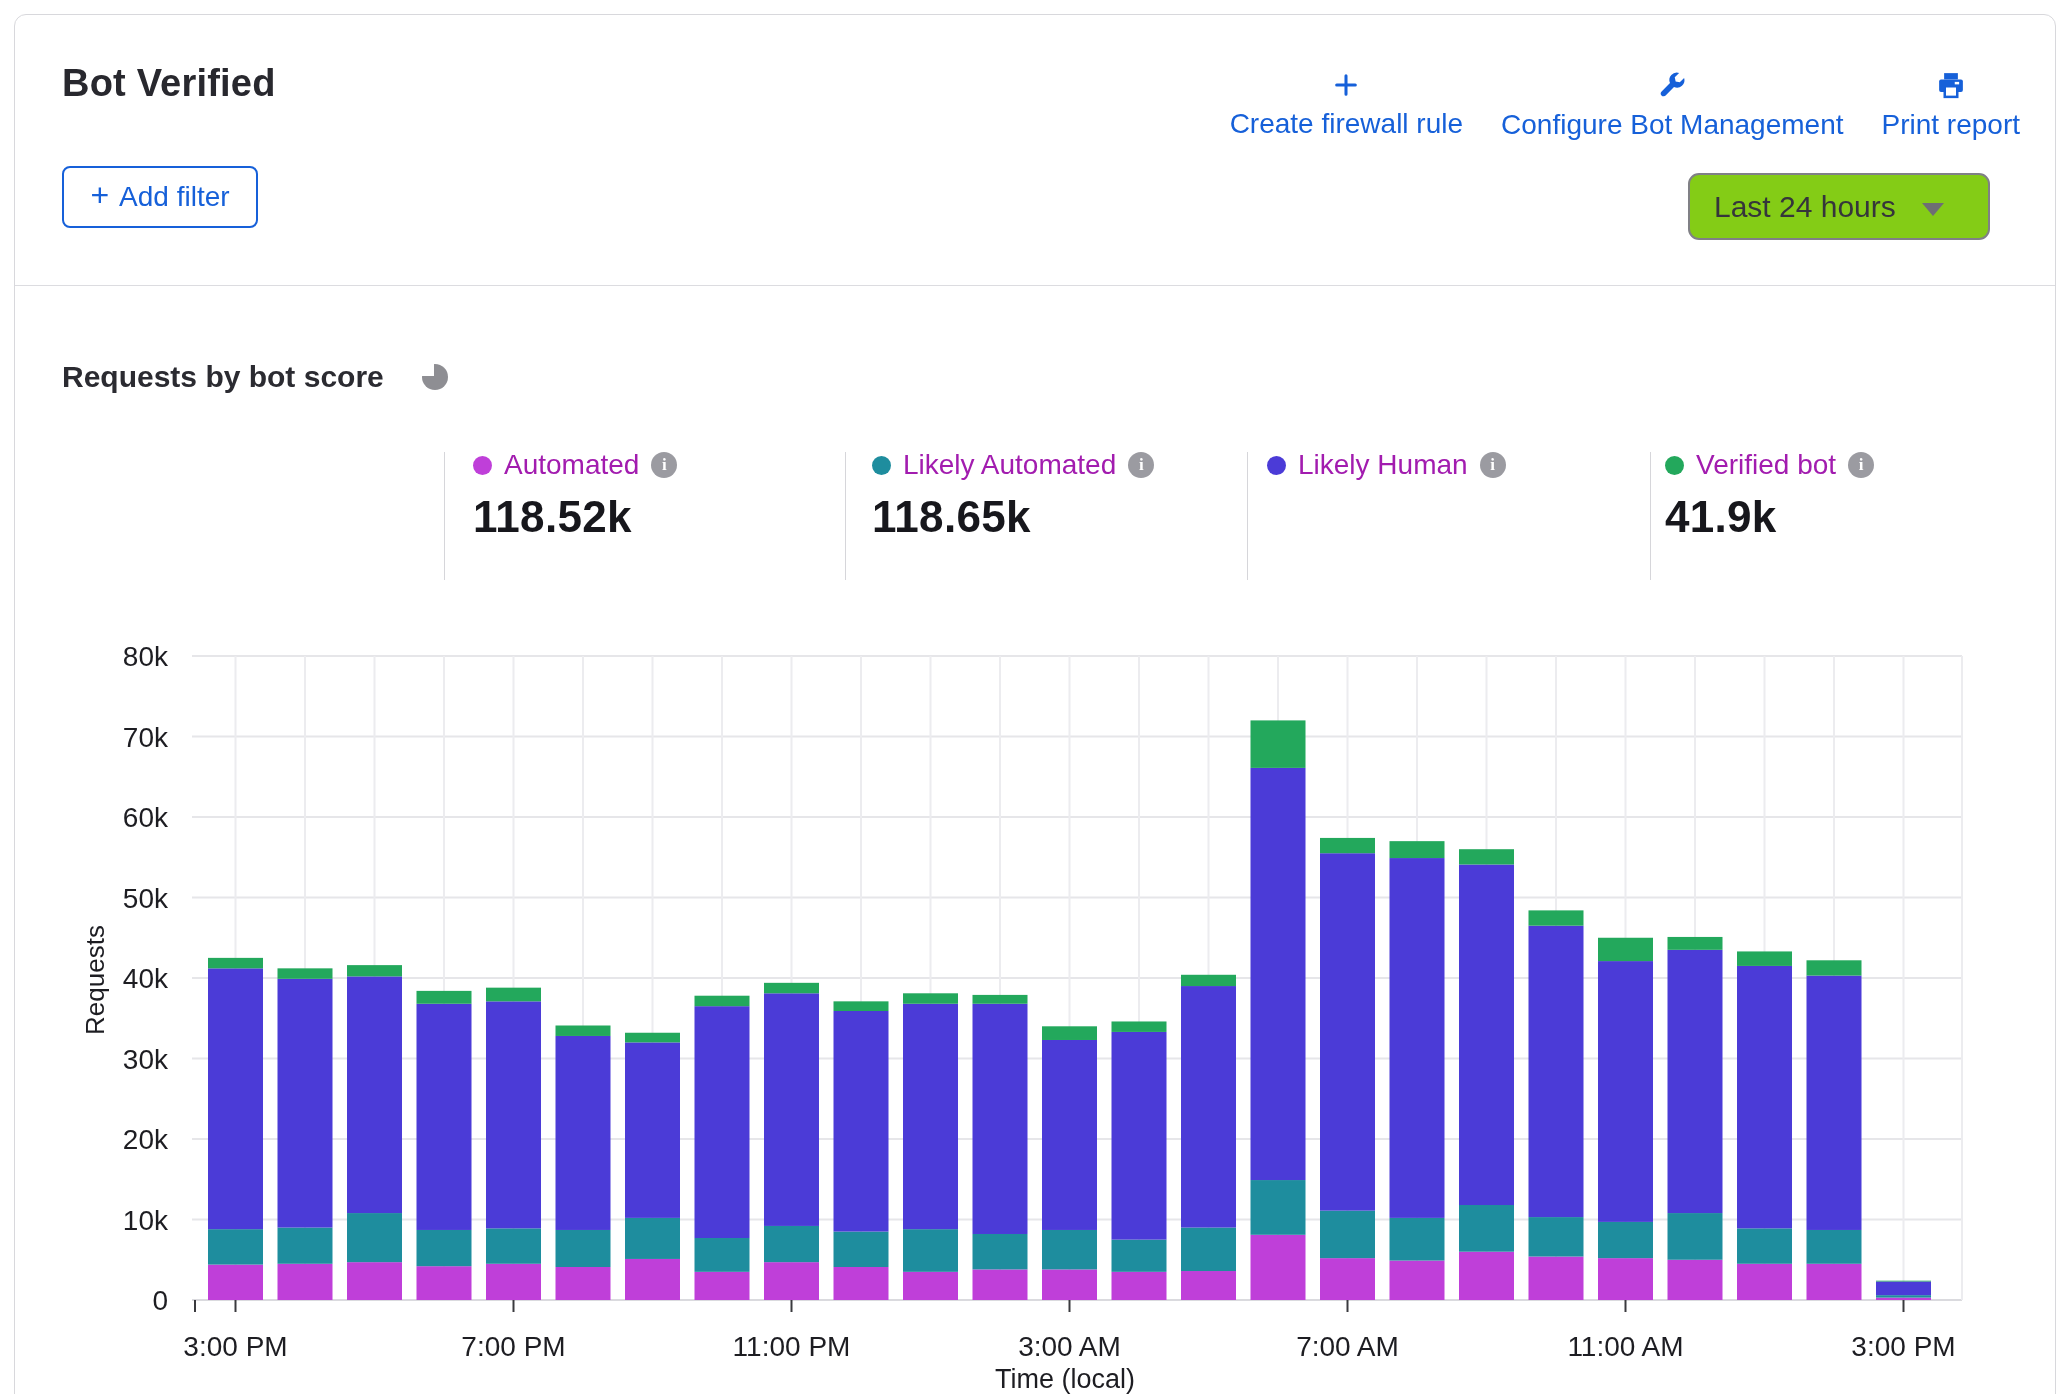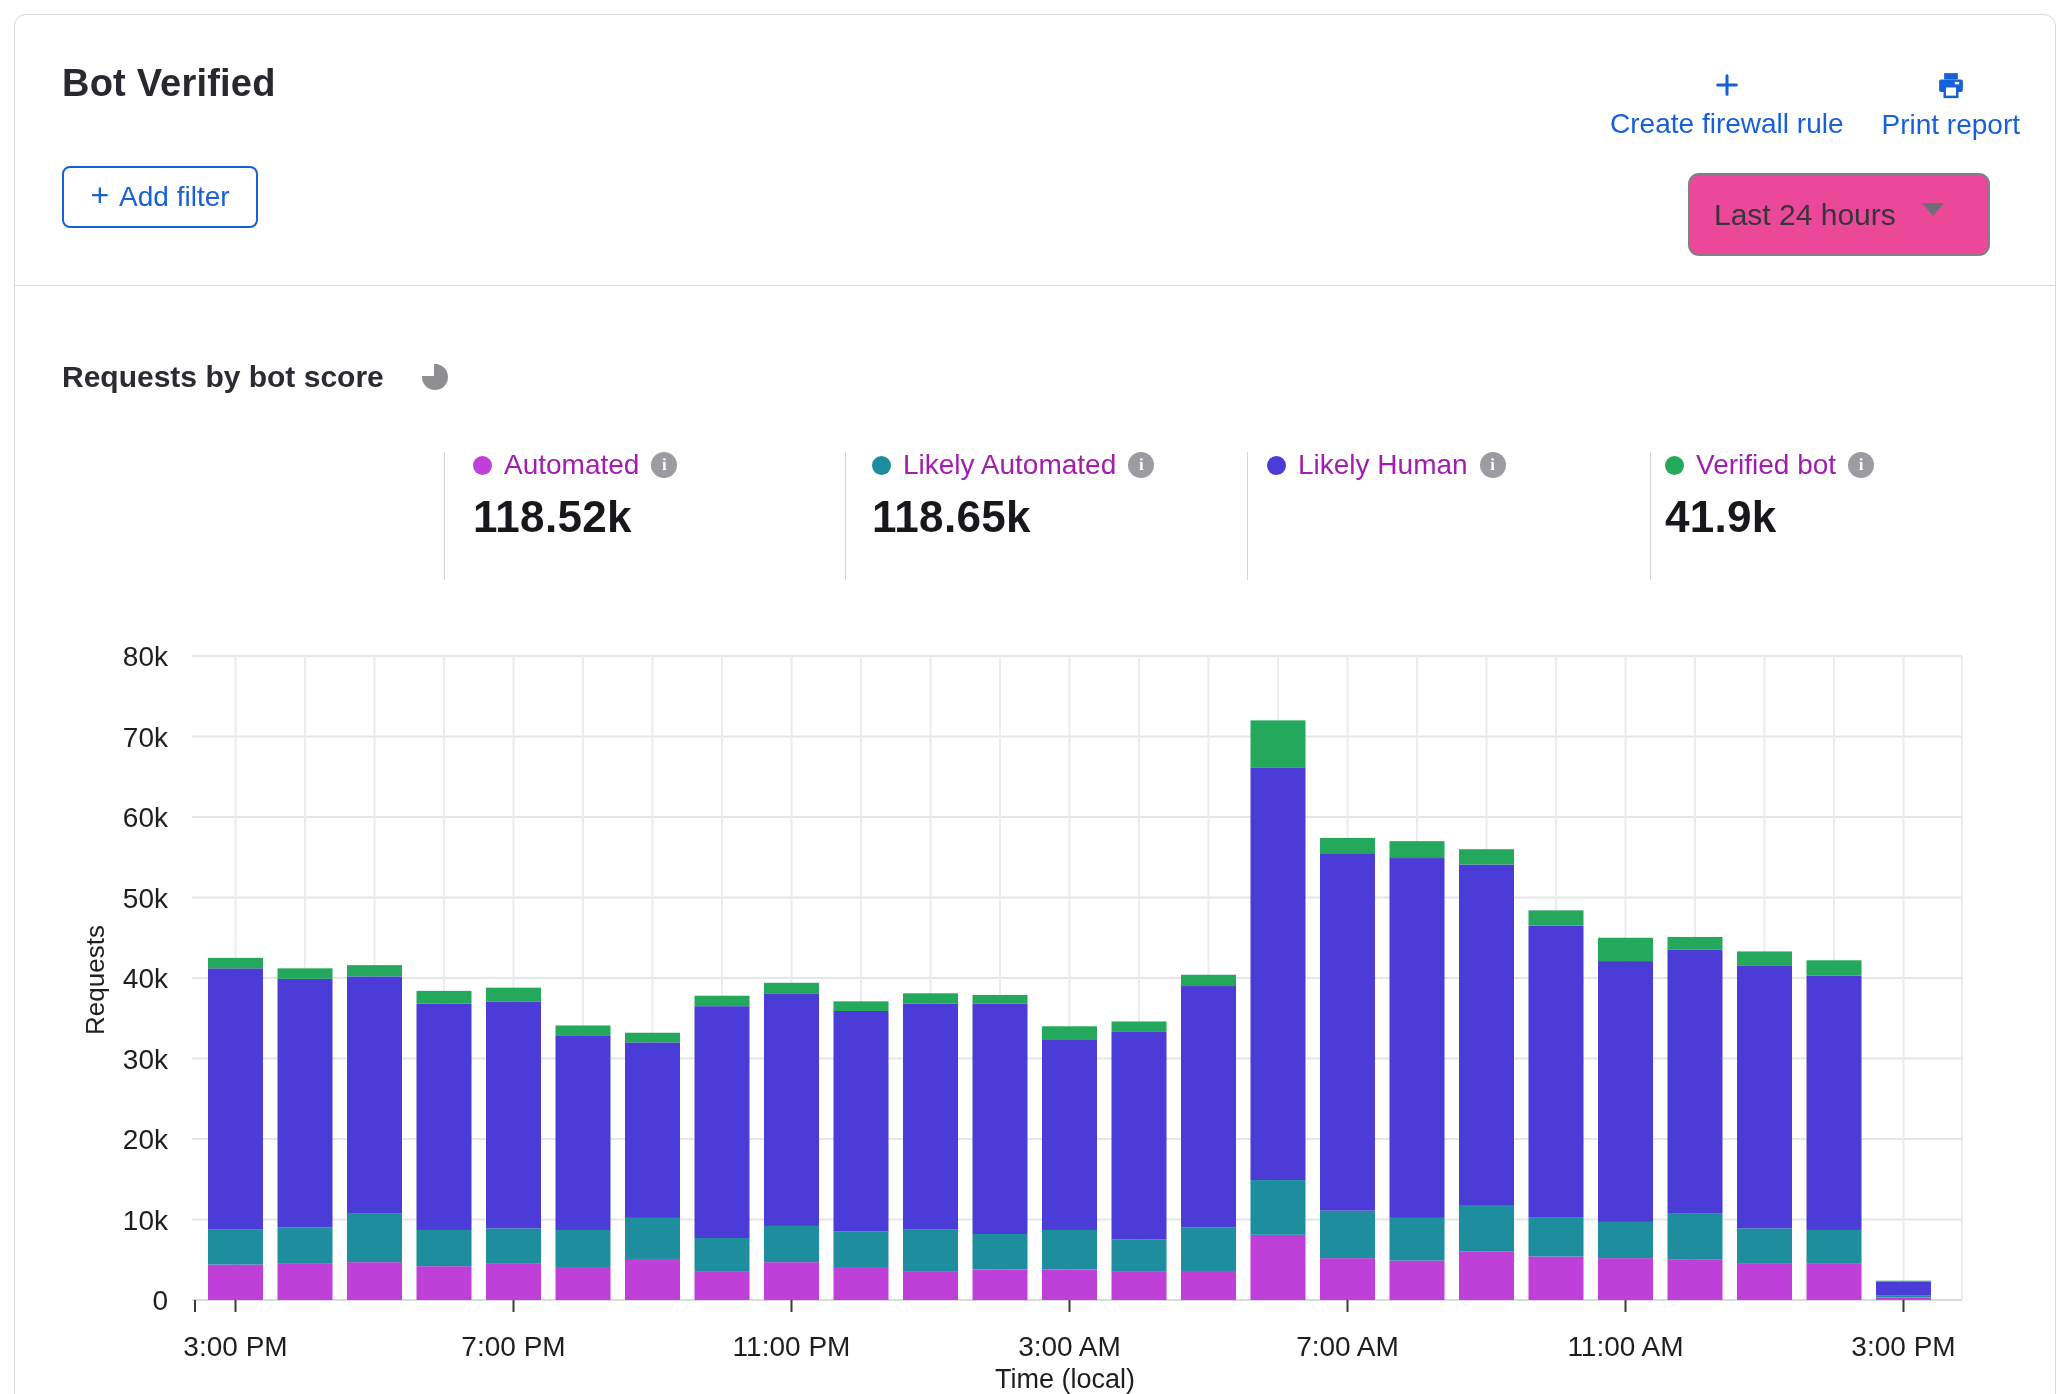--- a/index.html
+++ b/index.html
@@ -10,22 +10,22 @@
   #header-divider { position:absolute; left:0; top:270px; width:100%; height:1px; background:#dcdce0; }
   .abs { position:absolute; }
   #page-title { left:62px; top:62px; font-size:38px; font-weight:600; color:#28282e; letter-spacing:0.2px; }
   #header-links { right:50px; top:70px; display:flex; gap:38px; align-items:center; }
   .hlink { display:flex; align-items:center; gap:9px; color:#1660d9; font-size:28px; cursor:pointer;flex-direction:column; }
   .hlink svg { display:block; }
   #add-filter-btn { left:62px; top:166px; width:196px; height:62px; border:2px solid #1660d9;
     border-radius:8px; background:#fff; color:#1660d9; font-size:28px; display:flex;
     align-items:center; justify-content:center; gap:10px; cursor:pointer; }
   #add-filter-btn .plus { font-size:32px; font-weight:400; margin-top:-3px; }
-  #time-range-select { left:1688px; top:173px; width:302px; height:83px; border:2px solid #808086;
-    border-radius:11px; background:#ec4899; display:flex; align-items:center; cursor:pointer; }
+  #time-range-select { left:1688px; top:173px; width:302px; height:67px; border:2px solid #808086;
+    border-radius:11px; background:#84cc16; display:flex; align-items:center; cursor:pointer; }
   #time-range-select .val { margin-left:24px; font-size:30px; color:#35353b; }
   #time-range-select .caret { position:absolute; right:44px; top:28px; width:0; height:0;
     border-left:11px solid transparent; border-right:11px solid transparent; border-top:13px solid #6e6e74; }
   #section-title-row { left:62px; top:360px; display:flex; align-items:center; gap:36px; }
   #section-title { font-size:30px; font-weight:700; color:#2b2b31; }
   #stats-row { left:0; top:448px; width:2042px; height:140px; }
   .stat-col { position:absolute; top:0; }
   .stat-label-row { display:flex; align-items:center; gap:12px; height:34px; }
   .stat-dot { width:19px; height:19px; border-radius:50%; }
   .stat-label { font-size:28px; color:#a21caf; }
@@ -48,20 +48,28 @@
 <div id="page-title" class="abs">Bot Verified</div>
 
 <div id="header-links" class="abs">
     <div class="hlink">
       <span>
         <svg width="28" height="28" viewBox="0 0 24 24">
           <path d="M12 4v16M4 12h16" stroke="#1660d9" stroke-width="2.6" stroke-linecap="round" fill="none"></path>
         </svg>
       </span>
       <span>Create firewall rule</span>
+    </div>
+    <div class="hlink">
+      <span>
+        <svg width="30" height="30" viewBox="0 0 24 24">
+          <path d="M21.7 6.3a6 6 0 0 1-8.1 7.3L7.1 20.1a2.3 2.3 0 1 1-3.2-3.2l6.5-6.5a6 6 0 0 1 7.3-8.1L14.2 5.8l.7 3.3 3.3.7z" fill="#1660d9"></path>
+        </svg>
+      </span>
+      <span>Configure Bot Management</span>
     </div>
     <div class="hlink">
       <span>
         <svg width="30" height="30" viewBox="0 0 24 24">
           <rect x="6.5" y="2.5" width="11" height="5" fill="#1660d9"></rect>
           <rect x="2.5" y="7.5" width="19" height="10" rx="1.5" fill="#1660d9"></rect>
           <rect x="7" y="13" width="10" height="8.5" fill="#fff" stroke="#1660d9" stroke-width="2"></rect>
           <rect x="15" y="9.5" width="3.5" height="2" fill="#fff"></rect>
         </svg>
       </span>

